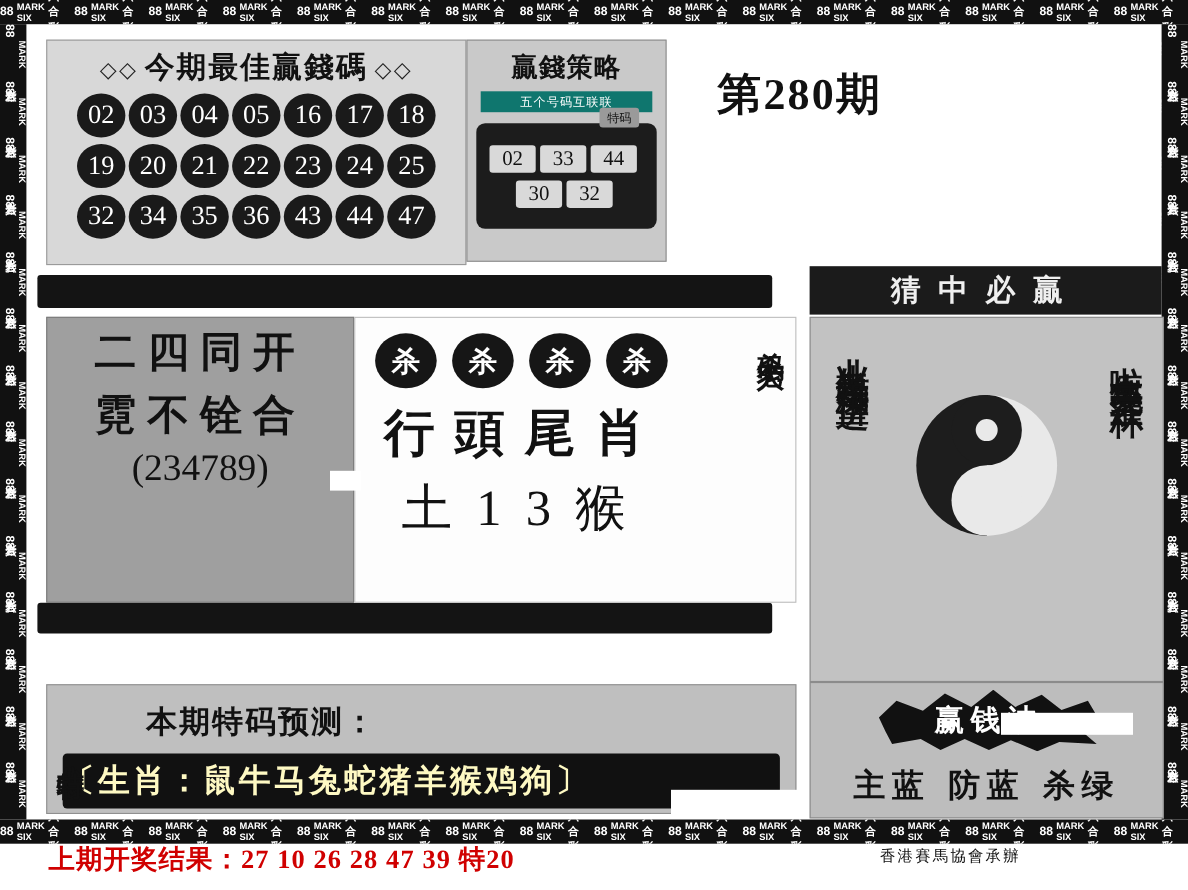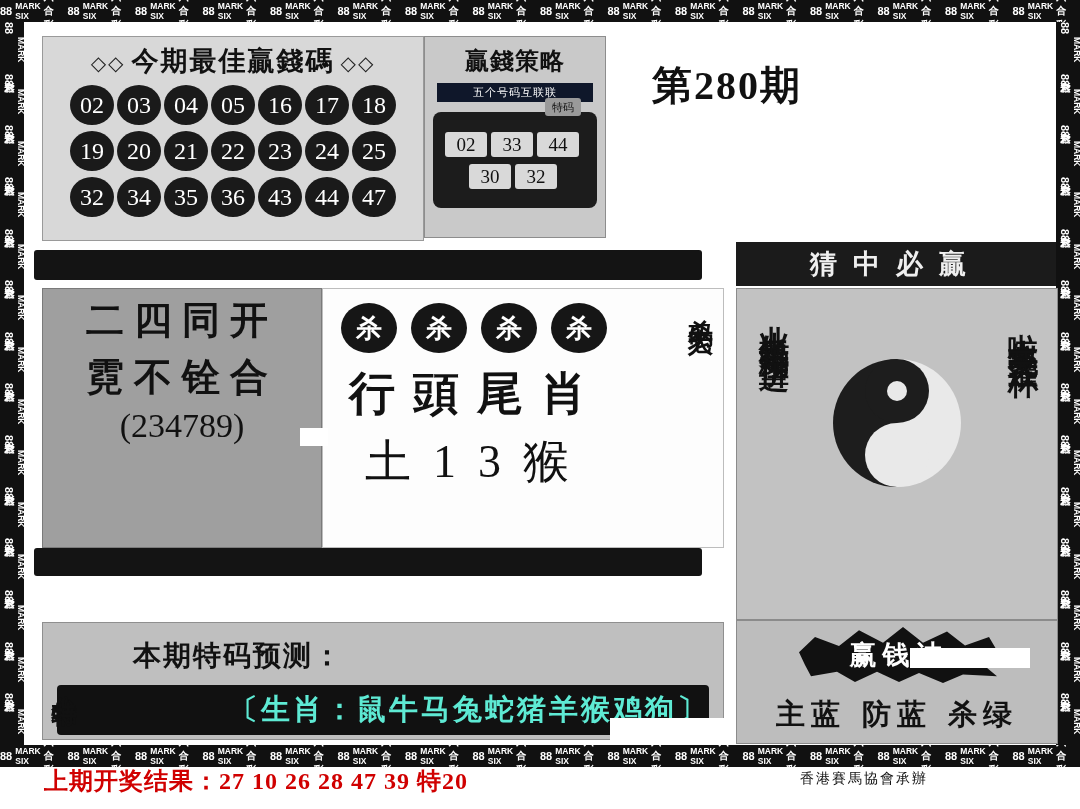--- a/index.html
+++ b/index.html
@@ -51,21 +51,21 @@
   
   #panel-strategy{
     position:absolute;left:424px;top:36px;width:180px;height:200px;
     background:#c9c9c9;border:1px solid #8d8d8d;
   }
   #panel-strategy .sttitle{
     text-align:center;font-size:24px;font-weight:bold;color:#111;
     padding-top:8px;letter-spacing:1px;
   }
   #panel-strategy .stsub{
-    margin:6px 12px 0 12px;background:#0f172a;color:#fff;text-align:center;
+    margin:6px 12px 0 12px;background:#0f766e;color:#fff;text-align:center;
     font-size:11px;padding:2px 0;letter-spacing:1px;
   }
   #panel-strategy .stbox{
     margin:10px 8px 0 8px;height:96px;background:#1c1c1c;border-radius:8px;
     position:relative;
   }
   .stnum{
     position:absolute;background:#d9d9d9;color:#111;
     font-family:"Liberation Serif",serif;font-size:19px;
     width:42px;height:25px;display:flex;align-items:center;justify-content:center;
@@ -158,22 +158,22 @@
 
   
   #panel-pred{
     position:absolute;left:42px;top:622px;width:680px;height:116px;
     background:#bfbfbf;border:1px solid #8f8f8f;
   }
   #panel-pred .ptitle{
     font-size:28px;font-weight:bold;color:#111;padding:14px 0 0 90px;letter-spacing:2px;
   }
   #panel-pred .pbar{
-    margin:10px 14px 0 14px;background:#111;color:#5eead4;border-radius:4px;
-    font-size:29px;font-weight:bold;text-align:right;padding:5px 0;letter-spacing:3px;
+    margin:10px 14px 0 14px;background:#111;color:#fef9c3;border-radius:4px;
+    font-size:29px;font-weight:bold;text-align:left;padding:5px 0;letter-spacing:3px;
   }
   #pred-side{
     position:absolute;left:44px;top:618px;width:40px;height:124px;
     writing-mode:vertical-rl;text-orientation:upright;
     font-size:25px;font-weight:bold;color:#111;letter-spacing:2px;
     display:flex;align-items:center;justify-content:center;
   }
 
   
   #panel-win{

